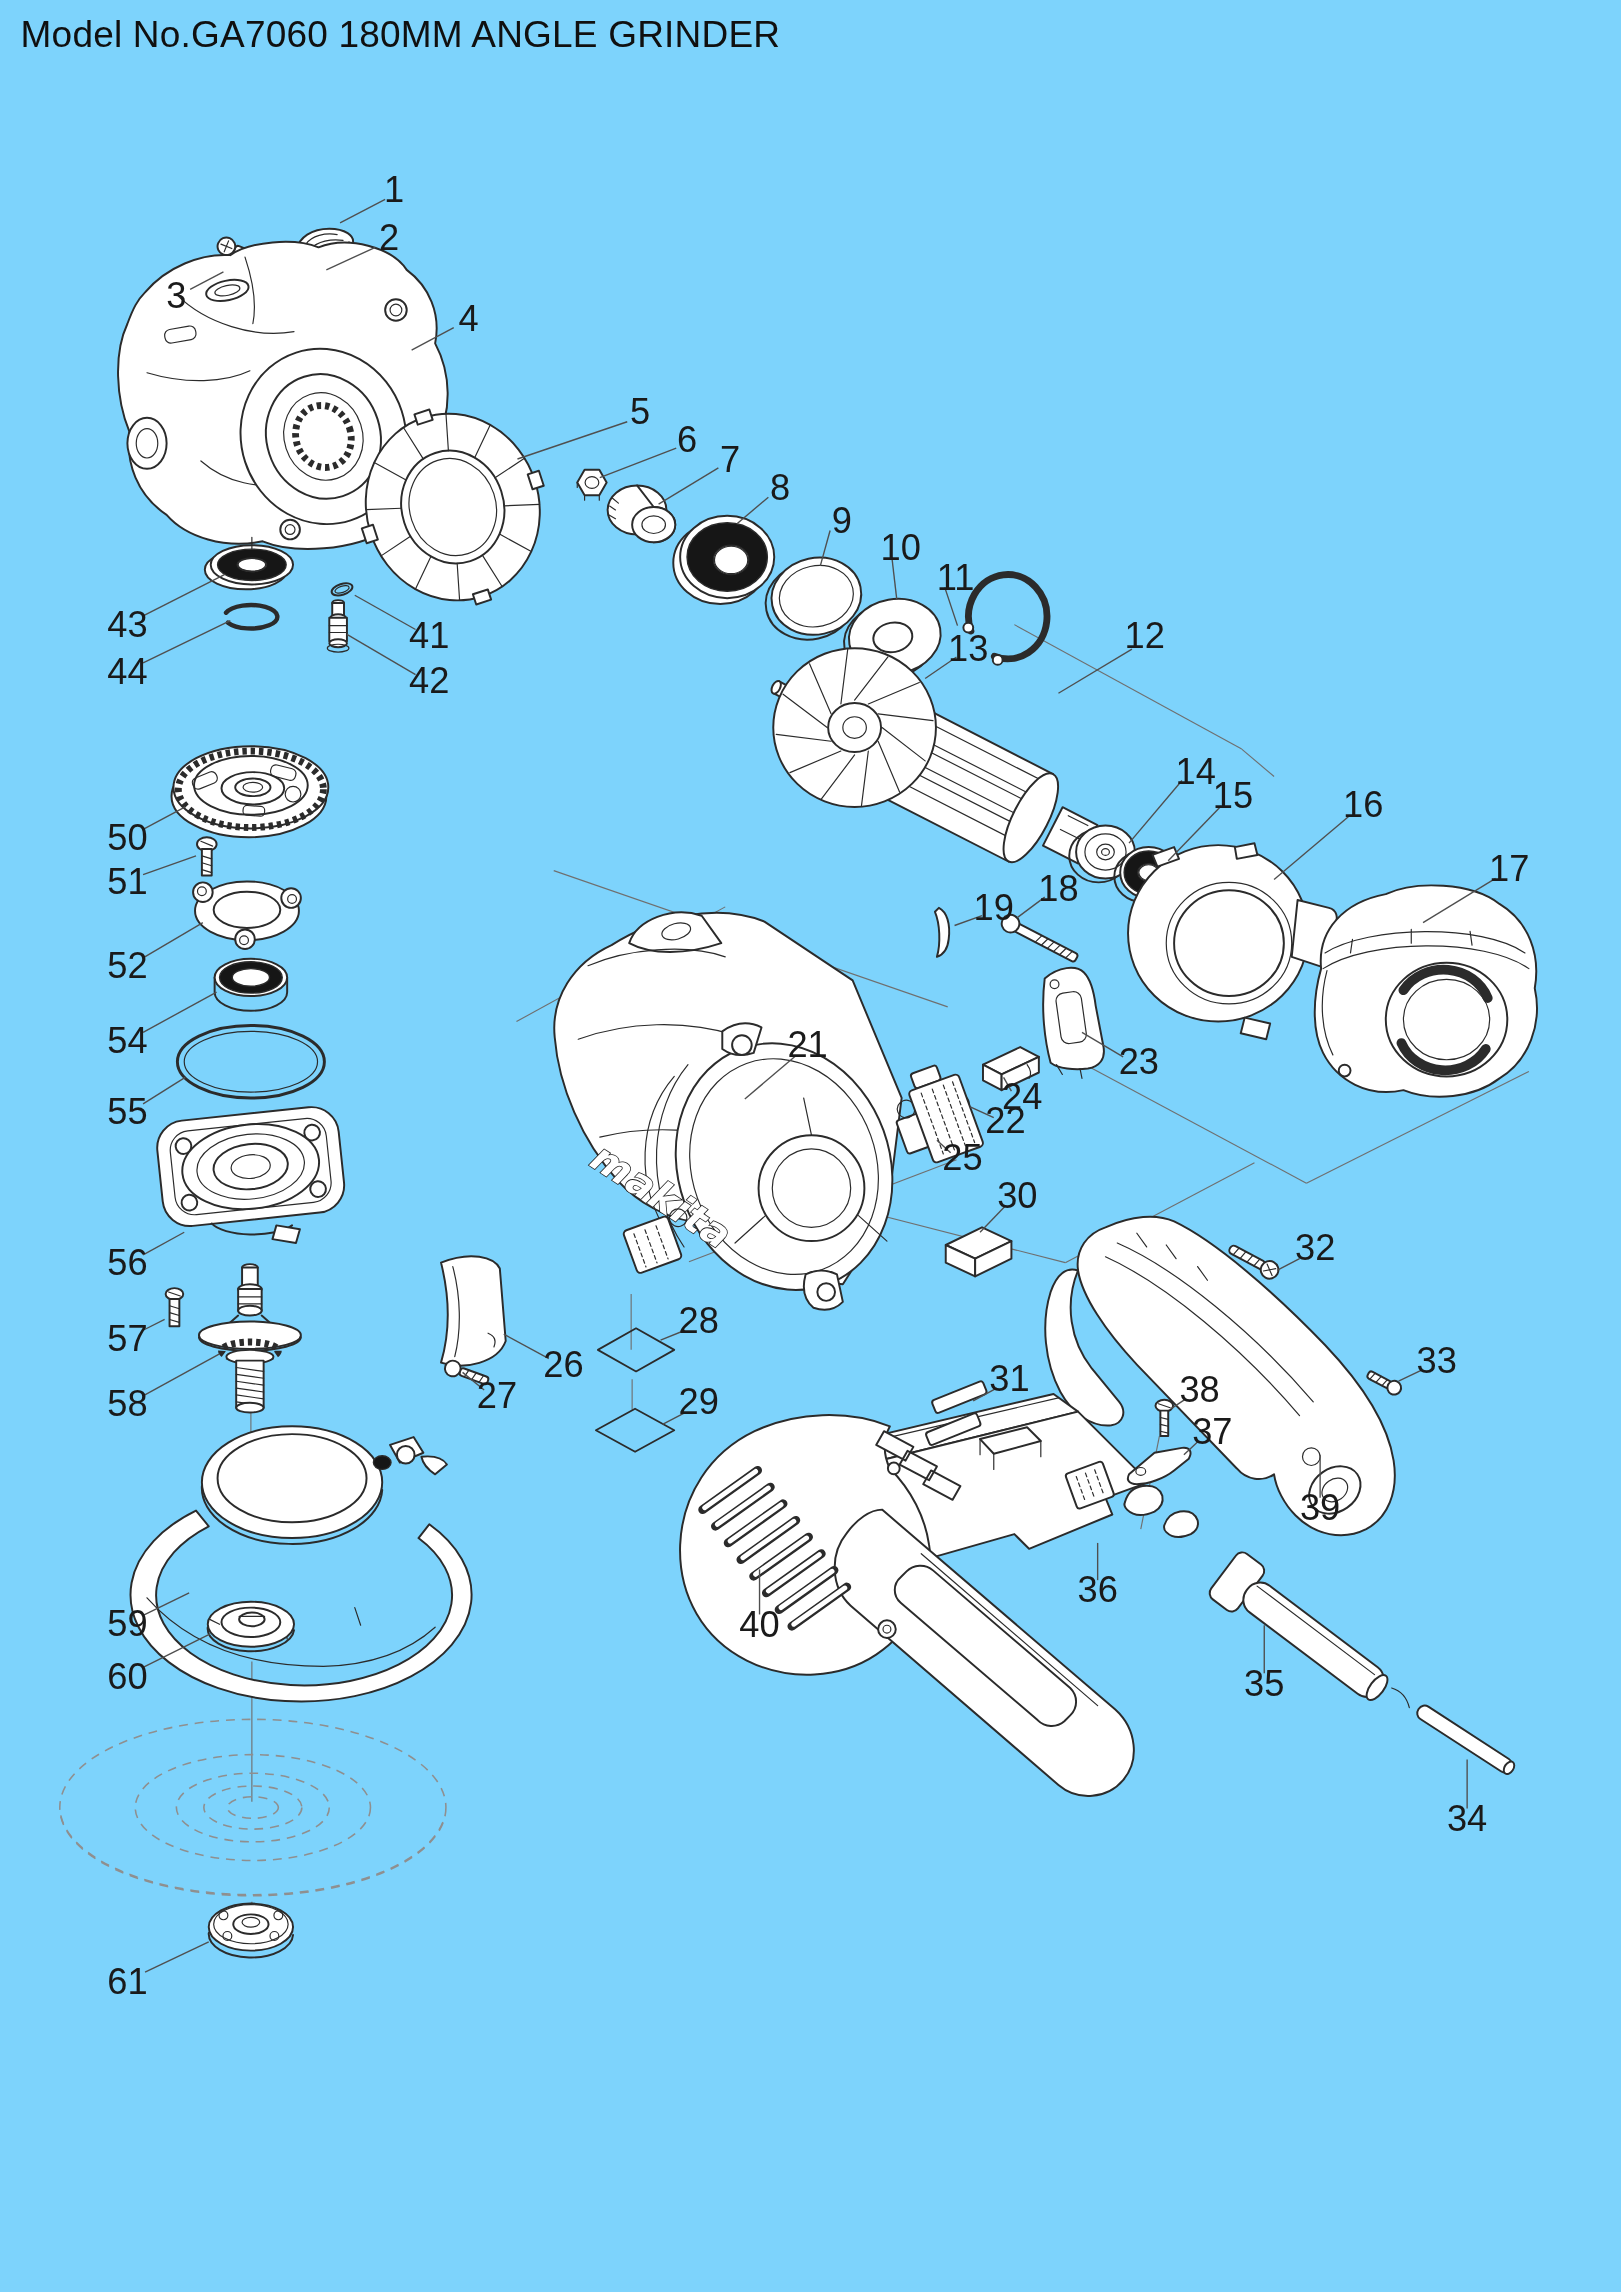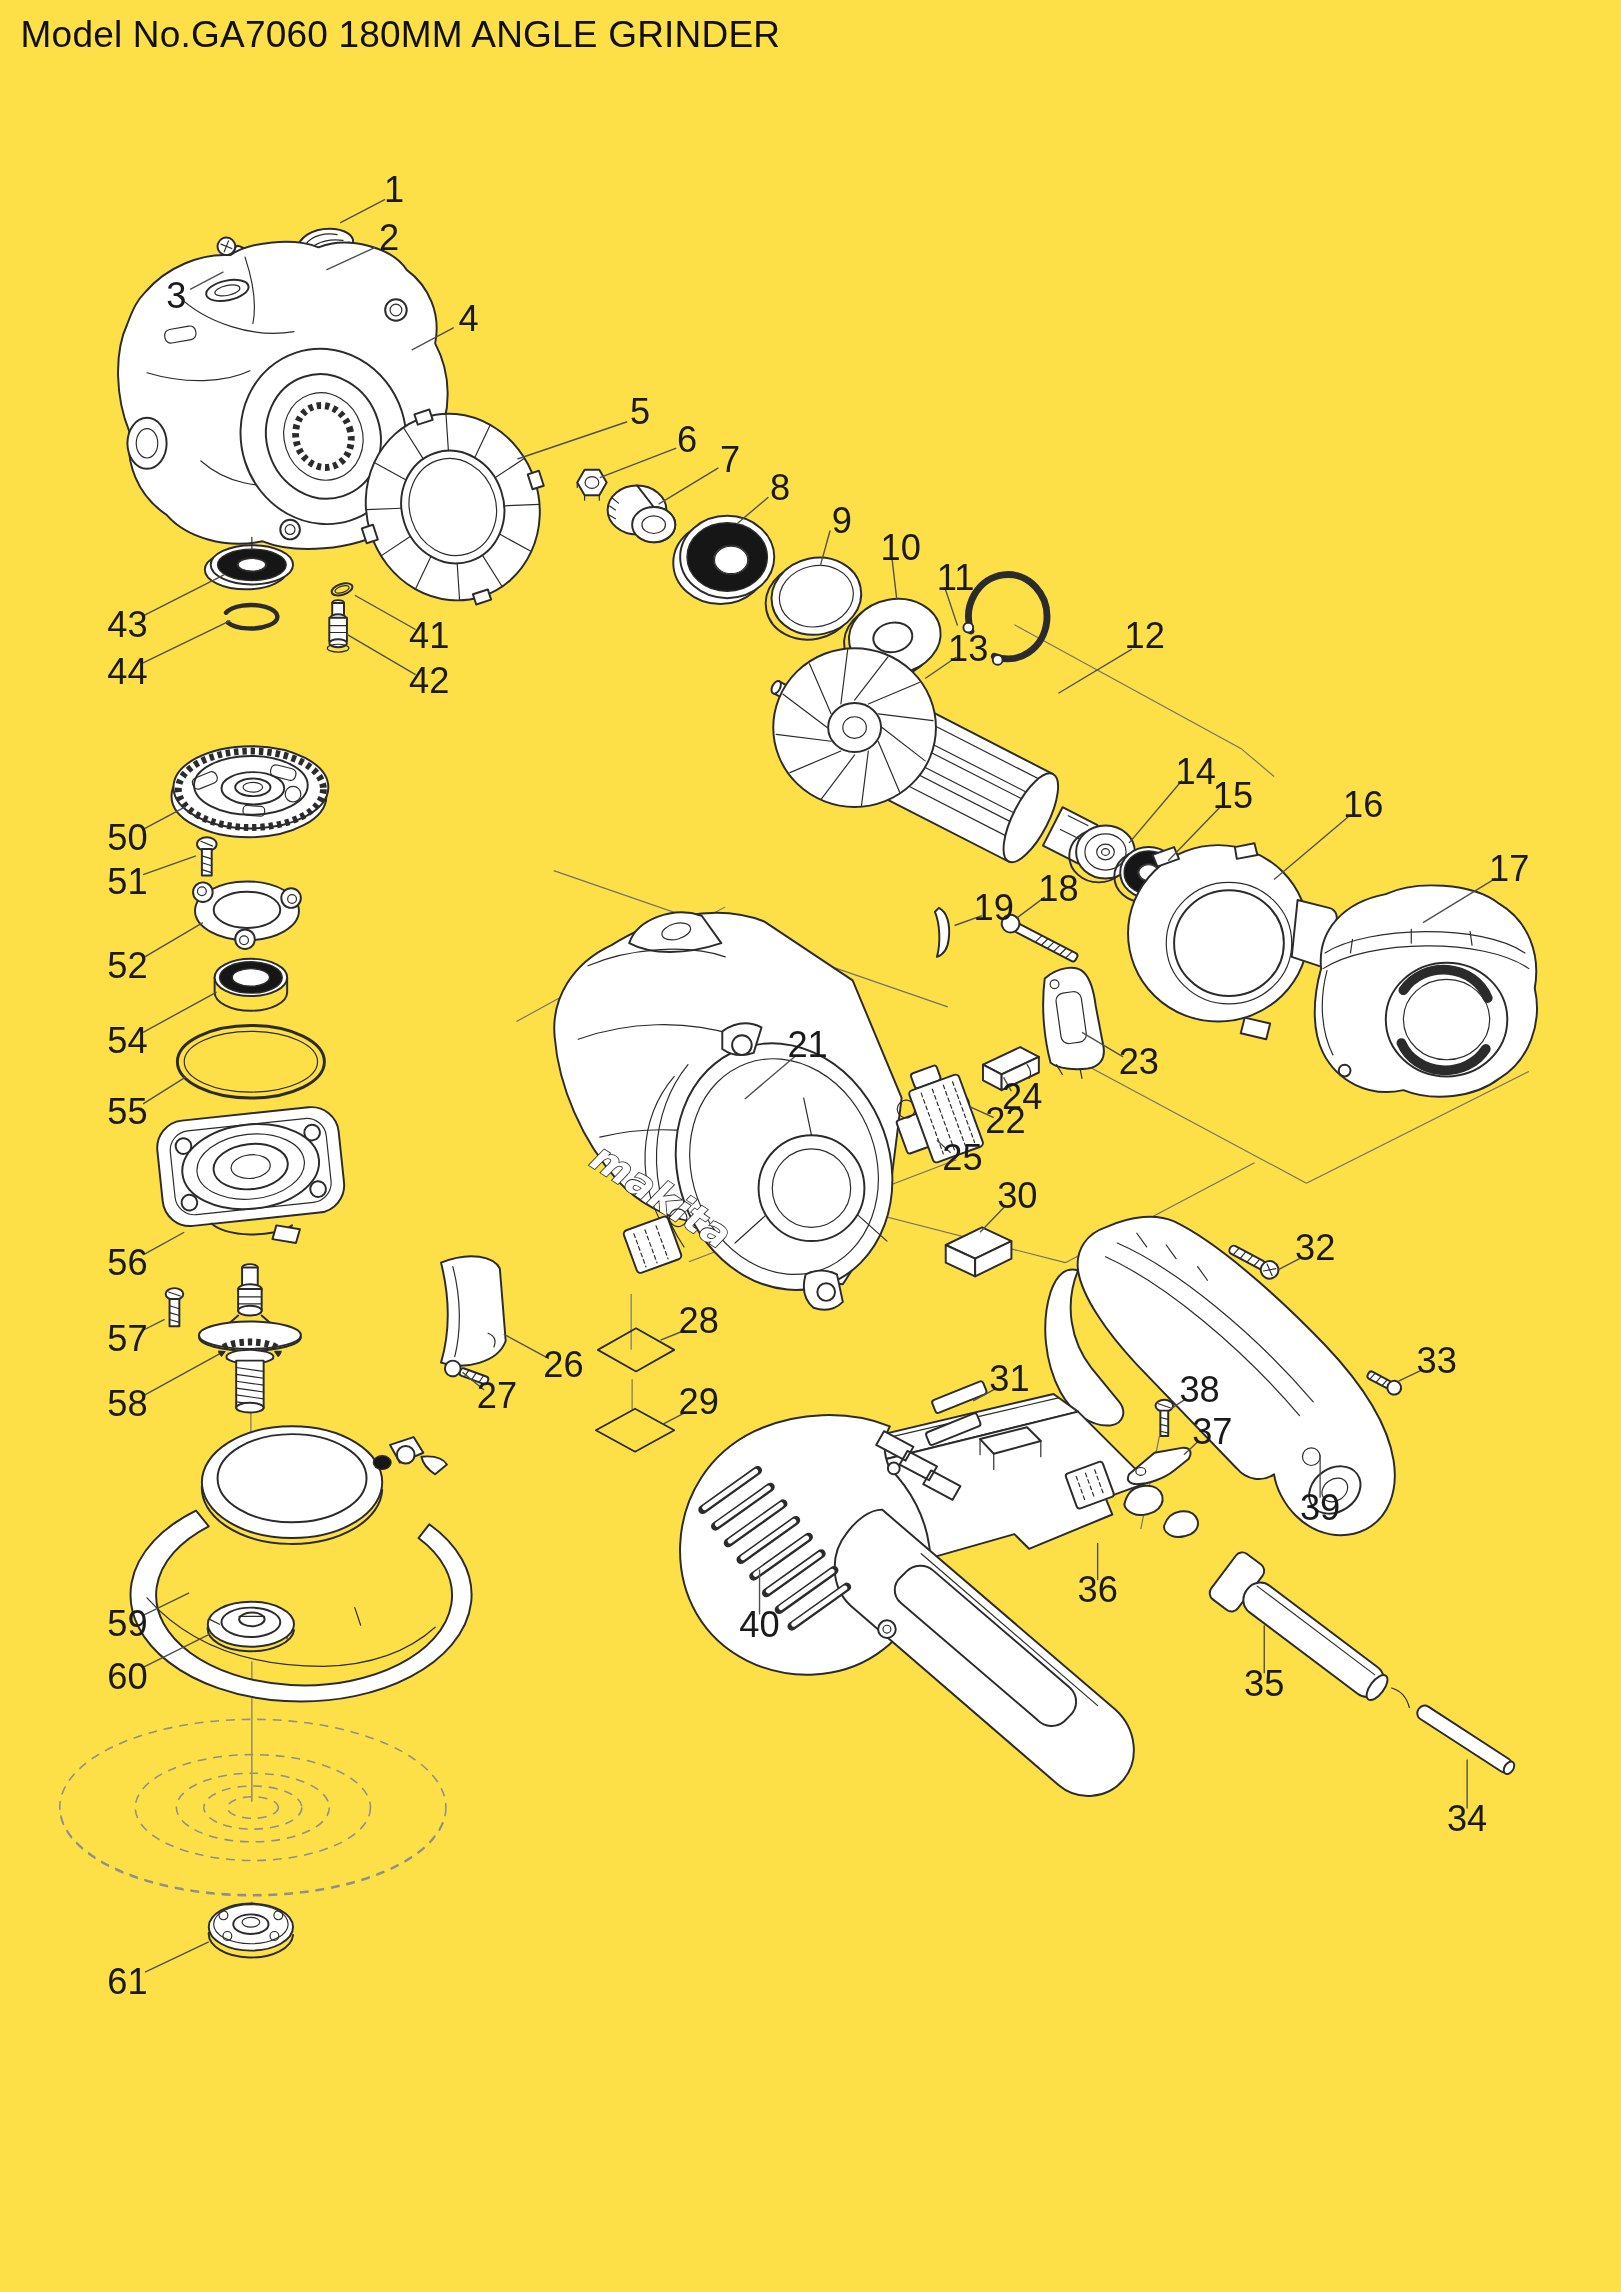--- a/index.html
+++ b/index.html
@@ -1,16 +1,16 @@
 <!DOCTYPE html>
 <html><head>
 <meta charset="utf-8">
 <style>
   html,body{margin:0;padding:0;background:#fff}
-  .page{position:relative;width:1621px;height:2293px;background:#fde047;
+  .page{position:relative;width:1621px;height:2293px;background:#7dd3fc;
         font-family:"Liberation Sans",sans-serif;overflow:hidden}
   .title{position:absolute;left:20.6px;top:13.7px;font-size:37px;color:#101010;
          letter-spacing:0.2px;white-space:nowrap}
   svg{position:absolute;left:0;top:0}
   
   .s  {stroke:#2b2b2b;fill:#fff;stroke-width:2;stroke-linejoin:round;stroke-linecap:round}
   .sn {stroke:#2b2b2b;fill:none;stroke-width:2;stroke-linejoin:round;stroke-linecap:round}
   .t  {stroke-width:1.2}
   .w3 {stroke-width:3}
   .blk{fill:#161616;stroke:#2b2b2b;stroke-width:1.4;fill-rule:evenodd}

